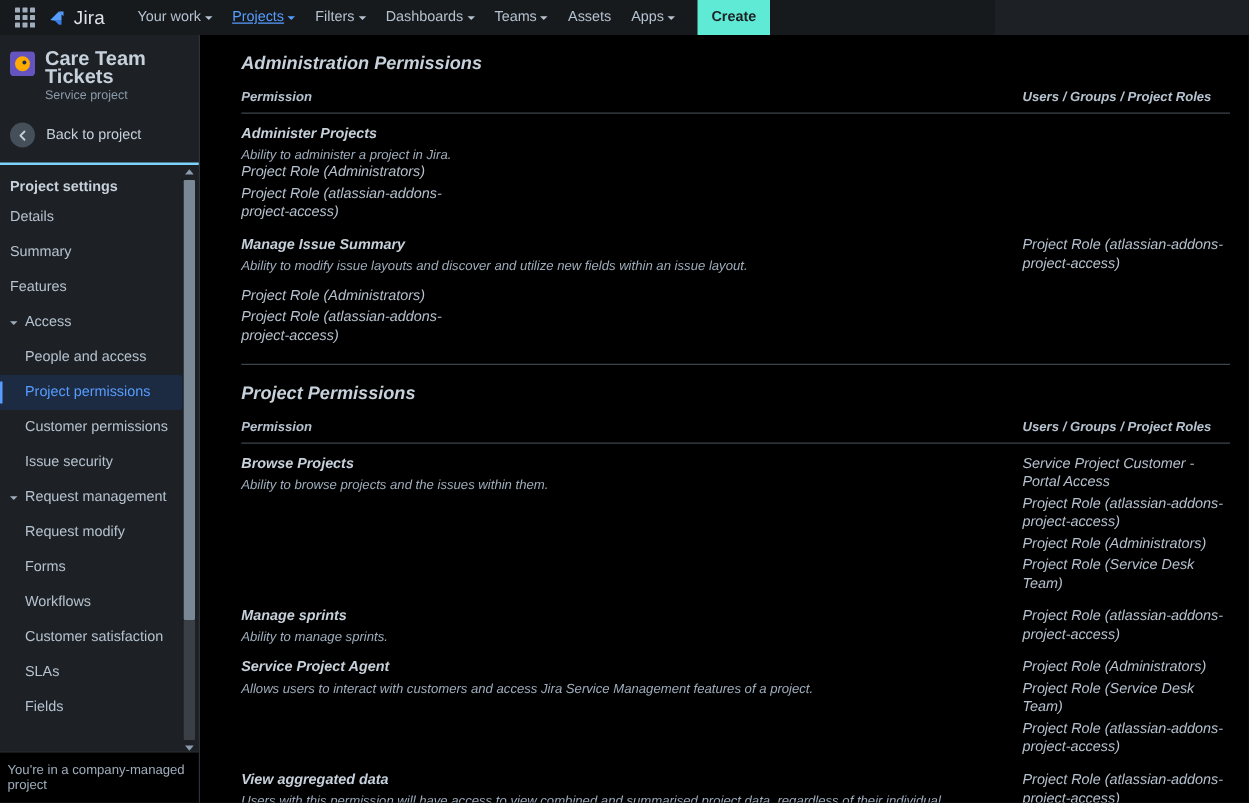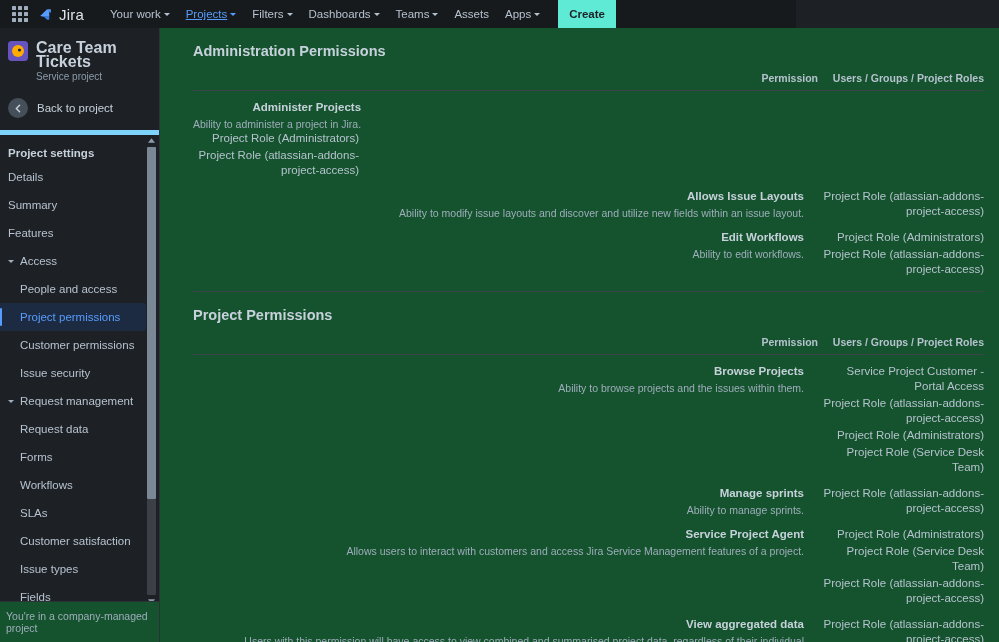--- a/index.html
+++ b/index.html
@@ -80,21 +80,21 @@
   }
   .back-circle {
     width: 20px; height: 20px; border-radius: 50%;
     background: #454f59; flex-shrink: 0;
     display: flex; align-items: center; justify-content: center;
   }
   .back-label { color: #c7d1db; font-size: 11.5px; }
 
   .nav-scroll {
     position: relative;
-    border-top: 5px solid #7dd3fc;
+    border-top: 2px solid #7dd3fc;
     height: 472px;
     padding-top: 8px;
   }
   .section-title {
     color: #c7d1db; font-size: 11.5px; font-weight: bold;
     padding: 4px 12px 4px 8px;
   }
   .snav {
     display: flex; align-items: center;
     color: #b6c2cf; font-size: 11.5px;
@@ -135,36 +135,37 @@
     position: absolute; left: 1px; top: 364px;
     width: 9px; height: 96px;
     background: #3a4046; border-radius: 1px;
   }
 
   .footer-note {
     position: absolute; bottom: 0; left: 0;
     width: 159px; padding: 8px 6px;
     border-top: 1px solid #2c3338;
     color: #9fadbc; font-size: 10.5px;
-    background: #14532d;
+    background: #000000;
   }
 
   
   .main {
     position: absolute; top: 28px; left: 160px;
     width: 839px; height: 614px;
-    background: #14532d;
+    background: #000000;
     overflow: hidden;
     padding: 0 15px 0 33px;
+    font-style: italic;
   }
   .sec-title {
     color: #c7d1db; font-size: 14.5px; font-weight: bold;
     padding-top: 15px; padding-bottom: 13px;
   }
-  .perm-table { width: 100%; text-align: right; }
+  .perm-table { width: 100%; }
   .thead {
     display: flex; border-bottom: 1px solid #3c444c;
     padding-bottom: 6px;
   }
   .th {
     color: #b6c2cf; font-size: 10.5px; font-weight: bold;
   }
   .th.left { flex: 1; }
   .th.right { width: 166px; flex-shrink: 0; }
   .prow {
@@ -289,36 +290,33 @@
           <span>Customer permissions</span>
         </div>
         <div class="snav indent">
           <span>Issue security</span>
         </div>
         <div class="snav">
           <span class="chev"></span>
           <span>Request management</span>
         </div>
         <div class="snav indent">
-          <span>Request data</span>
+          <span>Request modify</span>
         </div>
         <div class="snav indent">
           <span>Forms</span>
         </div>
         <div class="snav indent">
           <span>Workflows</span>
         </div>
         <div class="snav indent">
+          <span>Customer satisfaction</span>
+        </div>
+        <div class="snav indent">
           <span>SLAs</span>
-        </div>
-        <div class="snav indent">
-          <span>Customer satisfaction</span>
-        </div>
-        <div class="snav indent">
-          <span>Issue types</span>
         </div>
         <div class="snav indent">
           <span>Fields</span>
         </div>
       </div>
 
     <div class="sb-track">
       <div class="sb-arrow up">
         <svg width="7" height="5" viewBox="0 0 8 5">
             <path d="M4 0 L8 5 L0 5 Z" fill="#8c9bab"></path>
@@ -351,32 +349,28 @@
               <div class="pname">Administer Projects</div>
               <div class="pdesc">Ability to administer a project in Jira.</div>
             </div>
             <div class="pcell-right">
               <div class="role">Project Role (Administrators)</div>
               <div class="role">Project Role (atlassian-addons-project-access)</div>
             </div>
           </div>
           <div class="prow" style="min-height: 39px;">
             <div class="pcell-left">
-              <div class="pname">Allows Issue Layouts</div>
+              <div class="pname">Manage Issue Summary</div>
               <div class="pdesc">Ability to modify issue layouts and discover and utilize new fields within an issue layout.</div>
             </div>
             <div class="pcell-right">
               <div class="role">Project Role (atlassian-addons-project-access)</div>
             </div>
           </div>
           <div class="prow" style="min-height: 56px;">
-            <div class="pcell-left">
-              <div class="pname">Edit Workflows</div>
-              <div class="pdesc">Ability to edit workflows.</div>
-            </div>
             <div class="pcell-right">
               <div class="role">Project Role (Administrators)</div>
               <div class="role">Project Role (atlassian-addons-project-access)</div>
             </div>
           </div>
         </div>
         <div class="sec-divider"></div>
       </div>
       <div>
         <div class="sec-title">Project Permissions</div>

